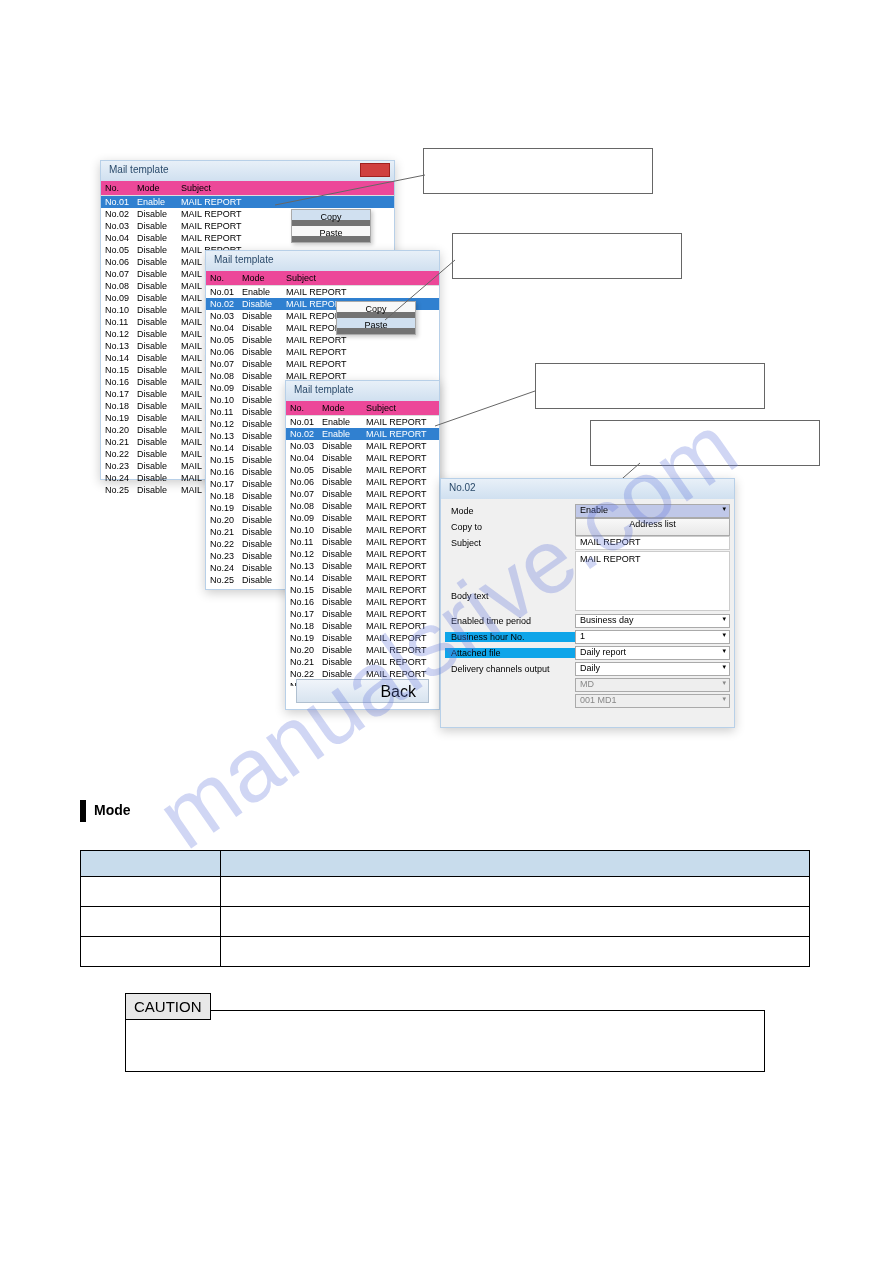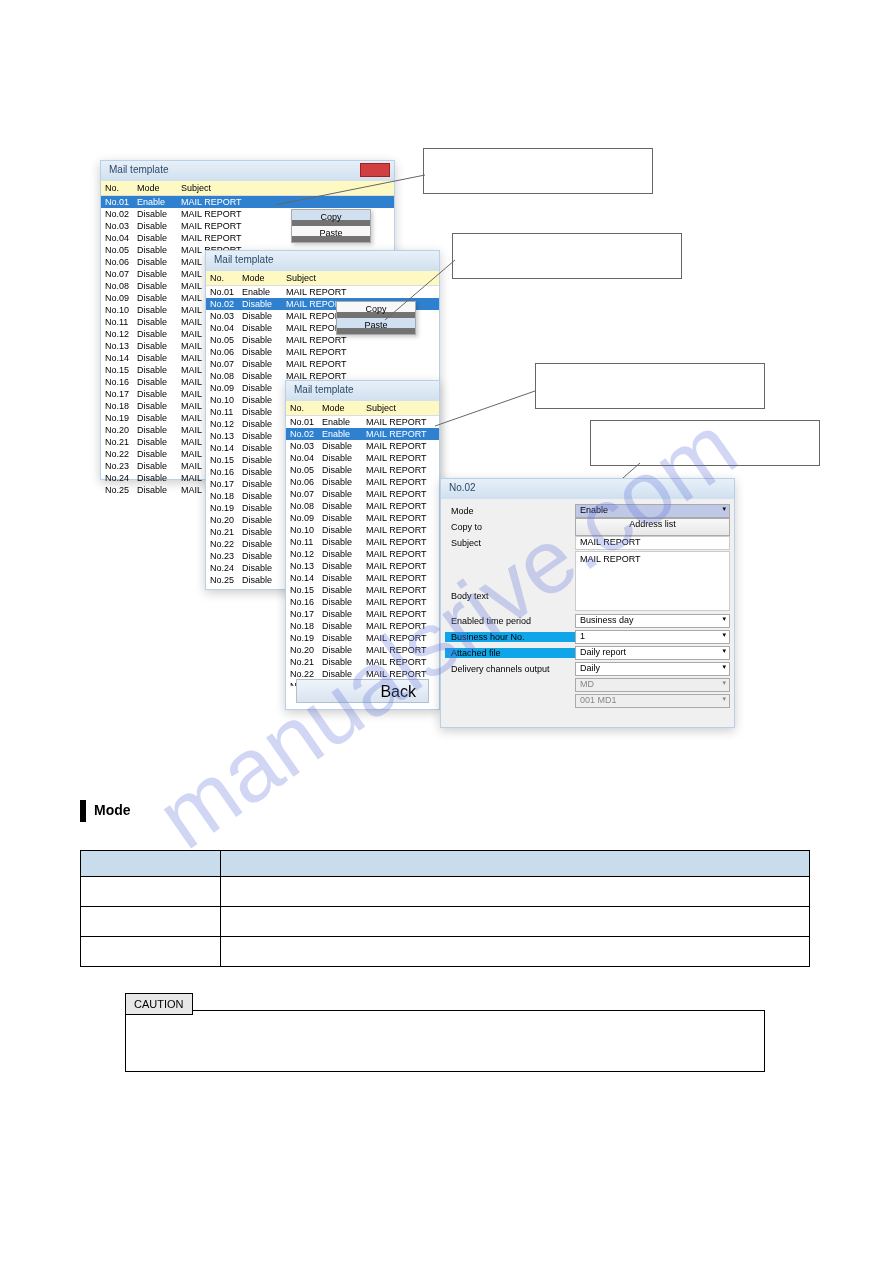--- a/index.html
+++ b/index.html
@@ -4,21 +4,21 @@
 <style>
   * { box-sizing: border-box; margin: 0; padding: 0; }
   body { font-family: Arial, sans-serif; font-size: 10px; background: #fff; width: 893px; position: relative; }
   .page { position: relative; width: 893px; height: 1263px; padding: 20px 40px; }
 
   .watermark { position: absolute; left: 50%; top: 50%; transform: translate(-50%,-50%) rotate(-35deg); font-size: 90px; color: rgba(100,120,220,0.3); font-weight: 400; pointer-events: none; z-index: 100; }
 
   .window { position: absolute; background: #fff; border: 1px solid #b8d0e8; box-shadow: 0 3px 10px rgba(0,0,0,0.2); }
   .titlebar { height: 20px; background: linear-gradient(#e8f0f8,#d0e0f0); color: #2a4a6a; font-size: 10px; padding: 3px 8px; position: relative; }
   .closebtn { position: absolute; right: 4px; top: 2px; width: 30px; height: 14px; background: #d04040; border: 1px solid #a02020; }
-  .tbl-head { display: flex; background: #fef9c3; border-bottom: 1px solid #ddd; font-size: 9px; padding: 2px 0; }
+  .tbl-head { display: flex; background: #ec4899; border-bottom: 1px solid #ddd; font-size: 9px; padding: 2px 0; }
   .c-no { width: 36px; padding-left: 4px; }
   .c-mode { width: 44px; }
   .c-sub { flex: 1; }
   .rows { overflow: hidden; }
   .row { display: flex; font-size: 9px; height: 12px; align-items: center; }
   .row.sel { background: #3080d0; color: #fff; }
   .ctx-menu { position: absolute; background: #f8f8f8; border: 1px solid #aaa; width: 80px; font-size: 9px; box-shadow: 2px 2px 4px rgba(0,0,0,0.2); }
   .ctx-item { height: 16px; padding: 2px 8px; text-align: center; border-bottom: 6px solid #737373; }
   .ctx-item.sel { background: #d0e0f0; }
   .back-btn { position: absolute; bottom: 6px; left: 10px; right: 10px; height: 24px; background: linear-gradient(#f0f4fa,#d8e4f0); border: 1px solid #b0c0d0; text-align: right; padding: 3px 12px; font-size: 16px; }
@@ -41,21 +41,21 @@
 
   .section-bar { position: absolute; width: 6px; height: 22px; background: #000; }
   .mode-head { position: absolute; font-size: 14px; font-weight: bold; }
 
   .mtable { position: absolute; border-collapse: collapse; width: 730px; font-size: 12px; }
   .mtable th { background: #c8dcec; border: 1px solid #000; height: 26px; text-align: center; }
   .mtable td { border: 1px solid #000; height: 30px; padding: 2px 6px; }
   .mtable td.c1 { width: 140px; }
 
   .caution-box { position: absolute; border: 1px solid #000; }
-  .caution-lbl { position: absolute; border: 1px solid #000; background: #e8e8e8; padding: 4px 8px; font-size: 11px; left: -1px; top: -18px; }
+  .caution-lbl { position: absolute; border: 1px solid #000; background: #e8e8e8; padding: 4px 8px; font-size: 15px; left: -1px; top: -18px; }
 
   .pointer-line { position: absolute; pointer-events: none; }
 </style>
 </head>
 <body>
 <div class="page">
 
 <div class="watermark">manualsrive.com</div>
 
 <div class="window" style="left:100px; top:160px; width:295px; height:320px;">

